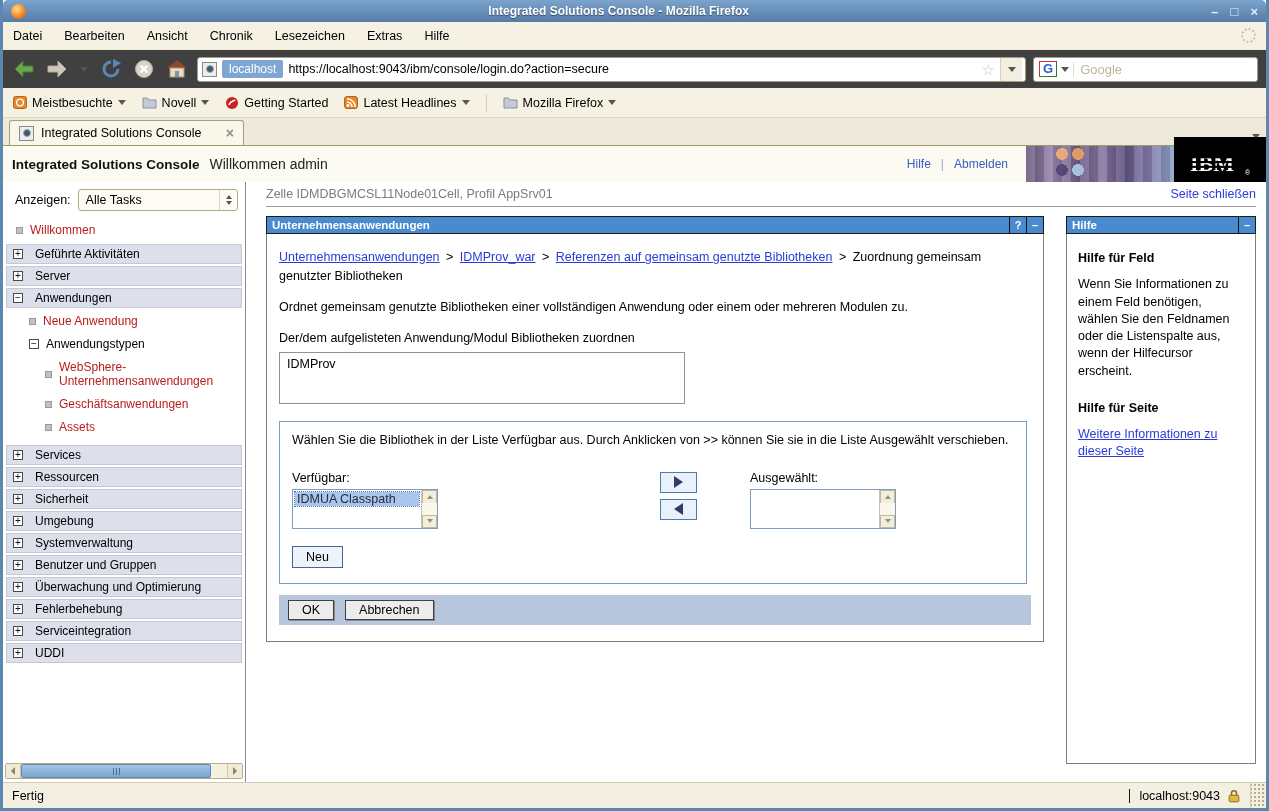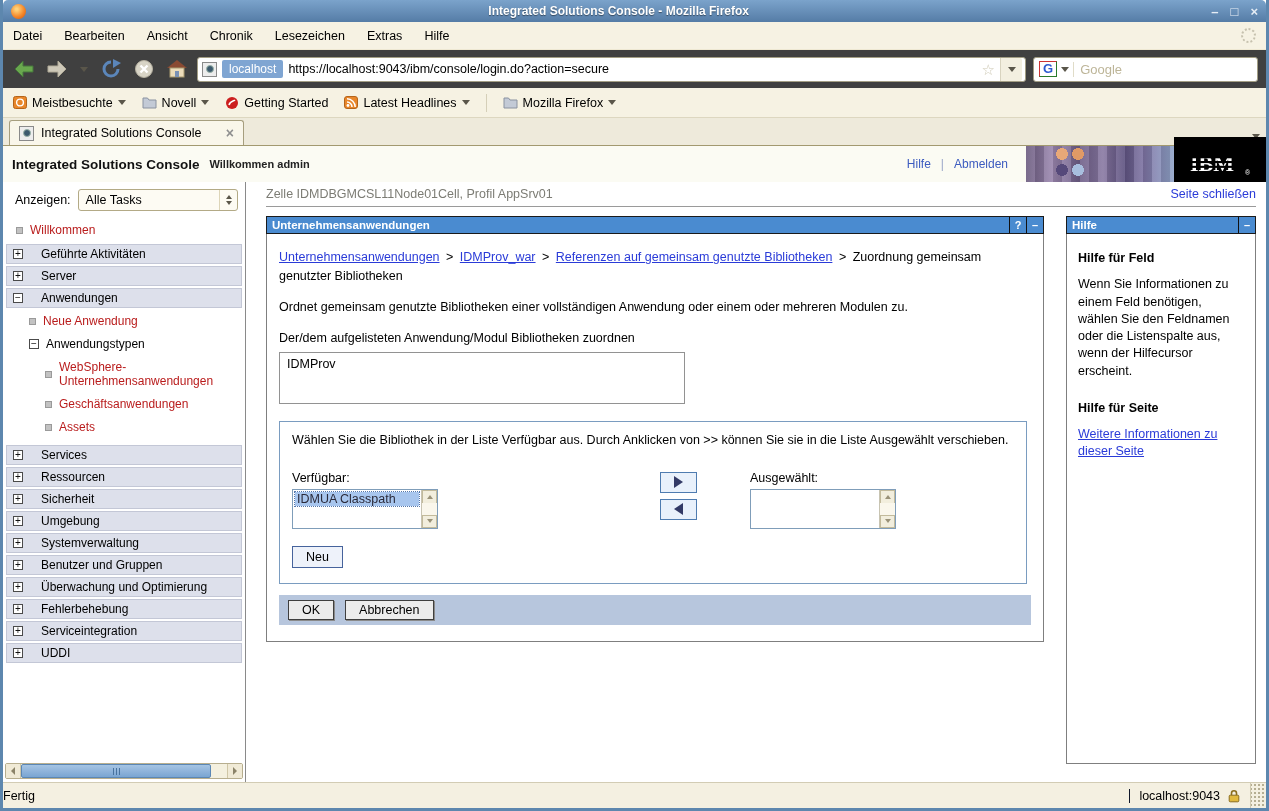--- a/index.html
+++ b/index.html
@@ -58,21 +58,21 @@
   .tabbar { height: 28px; flex: 0 0 28px; background: #eeeadb; border-bottom: 1px solid #a2996f;
             display: flex; align-items: flex-end; padding: 0 6px; }
   .tab { height: 25px; min-width: 235px; background: #f9f6ea; border: 1px solid #a69e7e; border-bottom: none;
          border-radius: 3px 3px 0 0; display: flex; align-items: center; gap: 7px; padding: 0 9px; font-size: 12.5px; }
   .tab-close { margin-left: auto; color: #8f8f8f; font-weight: bold; font-size: 14px; line-height: 14px; }
   .tab-overflow { margin-left: auto; margin-bottom: 6px; }
 
   
   .isc-banner { height: 36px; flex: 0 0 36px; background: #fbfbf3; display: flex; align-items: center; }
   .isc-title { font-weight: bold; font-size: 13.5px; padding-left: 9px; color: #111; }
-  .isc-welcome { font-size: 11px; margin-left: 10px; color: #222; font-weight: bold; }
+  .isc-welcome { font-size: 14px; margin-left: 10px; color: #222; }
   .isc-links { margin-left: auto; display: flex; align-items: center; gap: 10px; font-size: 12px;
                color: #3c5bbf; padding-right: 18px; }
   .isc-links .sep { color: #9aa6c8; }
   .banner-art { width: 148px; height: 36px;
     background:
       radial-gradient(circle 6px at 36px 8px,  #e8a878 97%, transparent),
       radial-gradient(circle 6px at 52px 8px,  #e09a66 97%, transparent),
       radial-gradient(circle 6px at 36px 24px, #56497a 97%, transparent),
       radial-gradient(circle 6px at 52px 24px, #a8bede 97%, transparent),
       repeating-linear-gradient(90deg, rgba(255,255,255,.10) 0 9px, rgba(0,0,0,.10) 9px 18px),
@@ -93,21 +93,21 @@
               border-bottom: 4px solid #5a564a; }
   .tri-dn   { width: 0; height: 0; border-left: 3.5px solid transparent; border-right: 3.5px solid transparent;
               border-top: 4px solid #5a564a; }
   .tree { flex: 1; font-size: 12px; overflow: hidden; padding-top: 2px; }
   .tree-link-row { display: flex; align-items: center; gap: 7px; padding: 4px 0 5px 13px; }
   .tree-link-row.indent1 { padding-left: 26px; }
   .tree-link-row.indent2 { padding-left: 42px; }
   .bullet { width: 7px; height: 7px; background: #c2c2c2; border: 1px solid #9a9a9a; flex: 0 0 7px; }
   .tree-link { color: #b91c1c; }
   .section { margin: 2px 3px; background: #dde0eb; border: 1px solid #c3c7d6; height: 20px;
-             display: flex; align-items: center; gap: 18px; padding-left: 6px; font-size: 12px; color: #000; }
+             display: flex; align-items: center; gap: 12px; padding-left: 6px; font-size: 12px; color: #000; }
   .branch-row { display: flex; align-items: center; gap: 7px; padding: 4px 0 5px 26px; color: #000; }
   .pmbox { width: 10px; height: 10px; flex: 0 0 10px; background: #fff; border: 1px solid #4a4a4a;
            display: flex; align-items: center; justify-content: center; font-size: 10px; line-height: 8px; color: #111; }
   .pmbox.plus::before { content: "+"; }
   .pmbox.minus::before { content: "\2212"; }
   .sidebar-hscroll { margin: 2px 2px 3px 2px; height: 16px; border: 1px solid #b7ae8e; border-radius: 2px;
                      background: #f4f0df; display: flex; align-items: stretch; }
   .sb-btn { width: 15px; background: #f0ead6; display: flex; align-items: center; justify-content: center; }
   .sb-btn.left { border-right: 1px solid #cfc6a6; }
   .sb-btn.right { border-left: 1px solid #cfc6a6; }
@@ -170,21 +170,21 @@
   
   .help-panel { width: 190px; margin-left: auto; height: 548px; display: flex; flex-direction: column; }
   .help-body { border: 1px solid #7f7f7f; border-top: none; flex: 1; padding: 16px 11px; font-size: 12.5px;
                line-height: 1.38; }
   .help-heading { font-weight: bold; margin-bottom: 9px; }
   .help-heading.second { margin-top: 20px; }
   .help-link { color: #2a3bd8; text-decoration: underline; }
 
   
   .statusbar { height: 26px; flex: 0 0 26px; background: #f4f0e1; border-top: 1px solid #d2ccb4;
-               display: flex; align-items: center; font-size: 12.5px; }
+               display: flex; align-items: center; font-size: 12.5px; padding-left: 9px; }
   .status-right { margin-left: auto; display: flex; align-items: center; align-self: stretch; }
   .sec-box { border-left: 1px solid #0f172a; display: flex; align-items: center; gap: 7px; padding: 0 9px; }
   .grip { width: 16px; align-self: stretch; border-left: 1px solid #cfc9b0;
           background-image: radial-gradient(#b5ae92 1px, transparent 1.3px); background-size: 4px 4px;
           background-position: 2px 4px; }
 </style>
 </head>
 <body>
 
 <div class="window">

